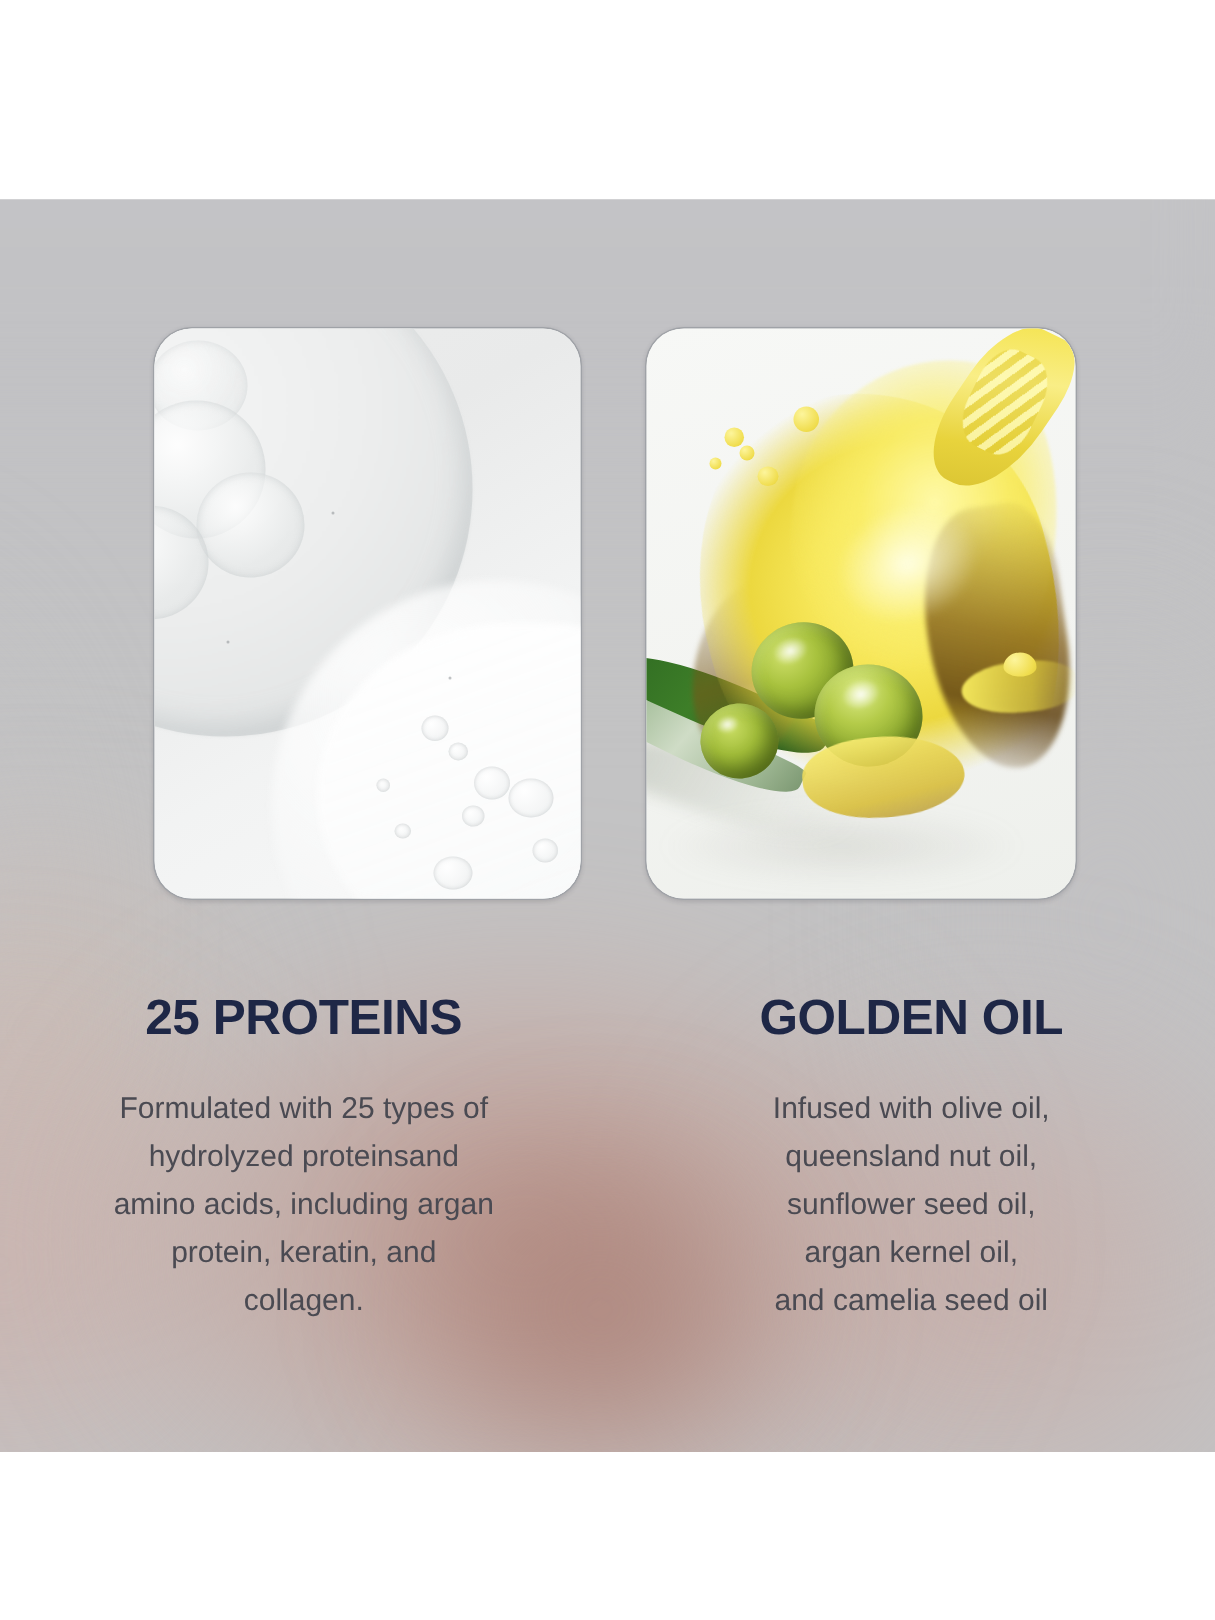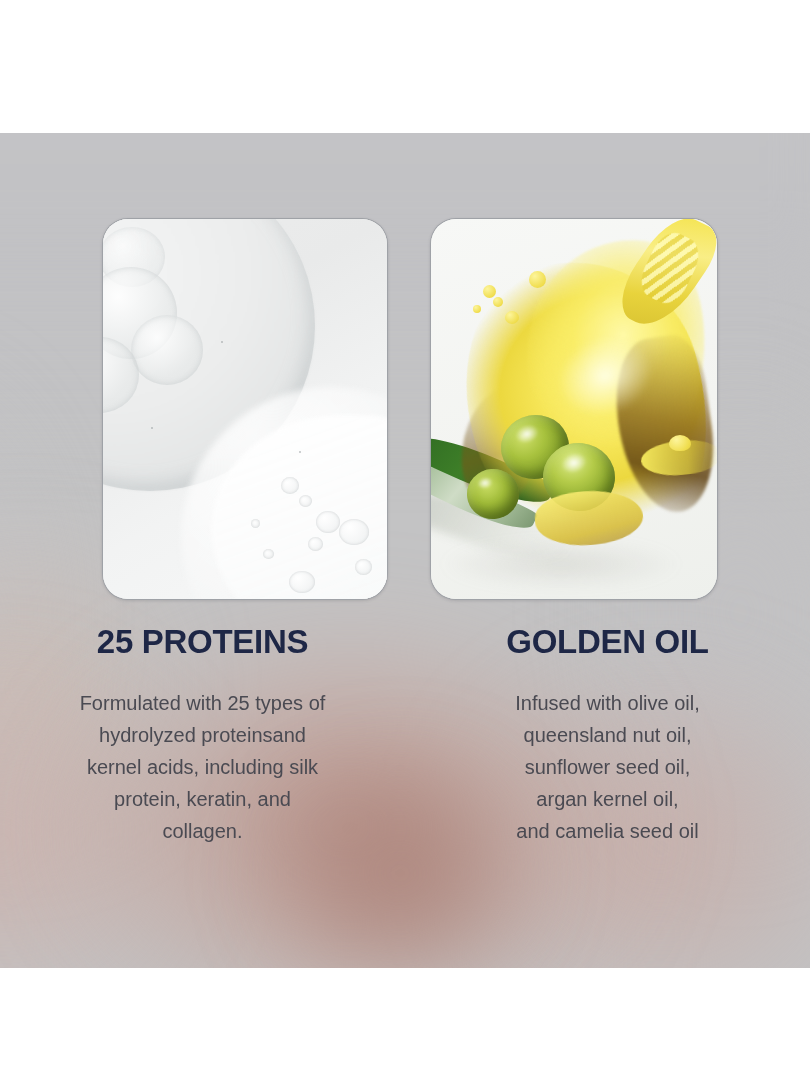--- a/index.html
+++ b/index.html
@@ -317,21 +317,21 @@
   .card-shadow-pool {
     position:absolute;
     left:10px; top:320px; width:240px; height:50px;
     background:radial-gradient(ellipse closest-side, rgba(150,150,140,.22), rgba(170,170,160,0) 100%);
     filter:blur(7px);
   }
 
   
   #copy {
     position:absolute;
-    left:0; top:490px;
+    left:0; top:526px;
     width:810px;
     display:flex;
   }
   .col { width:405px; text-align:center; }
   .col-inner { margin:0 auto; }
   .col.left  .col-inner { width:300px; }
   .col.right .col-inner { width:312px; }
 
   .headline {
     font-family:"Liberation Sans", sans-serif;
@@ -436,21 +436,21 @@
     <div id="copy">
 
       <div class="col left">
         <div class="col-inner">
           <h2 class="headline">
             <span class="hl-line">25 PROTEINS</span>
           </h2>
           <p class="body">
             <span class="b-line">Formulated with 25 types of</span>
             <span class="b-line">hydrolyzed proteinsand</span>
-            <span class="b-line">kernel acids, including silk</span>
+            <span class="b-line">amino acids, including argan</span>
             <span class="b-line">protein, keratin, and</span>
             <span class="b-line">collagen.</span>
           </p>
         </div>
       </div>
 
       <div class="col right">
         <div class="col-inner">
           <h2 class="headline">
             <span class="hl-line">GOLDEN OIL</span>

